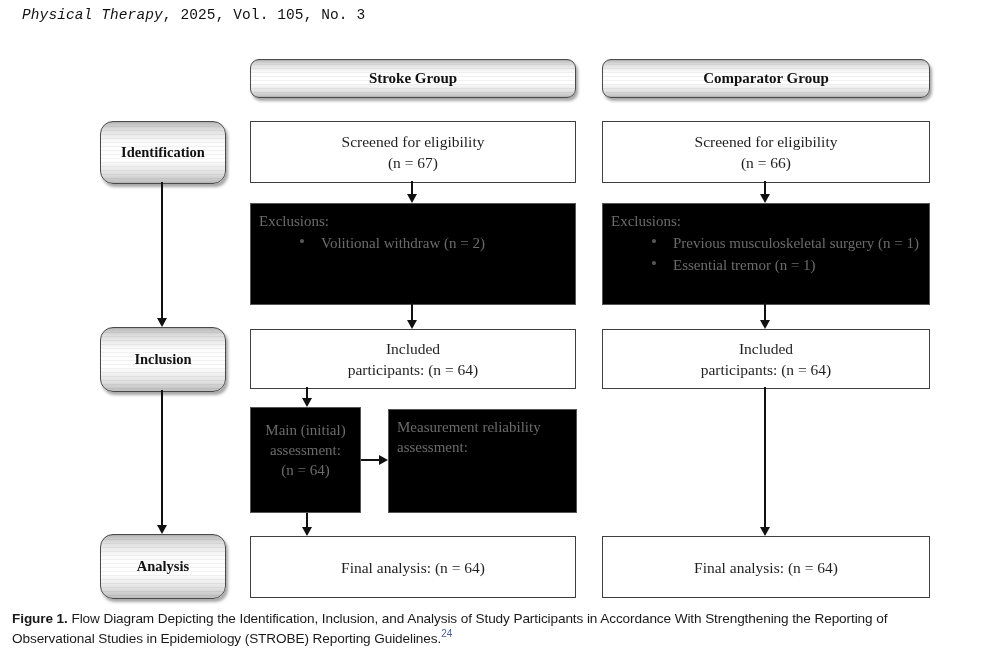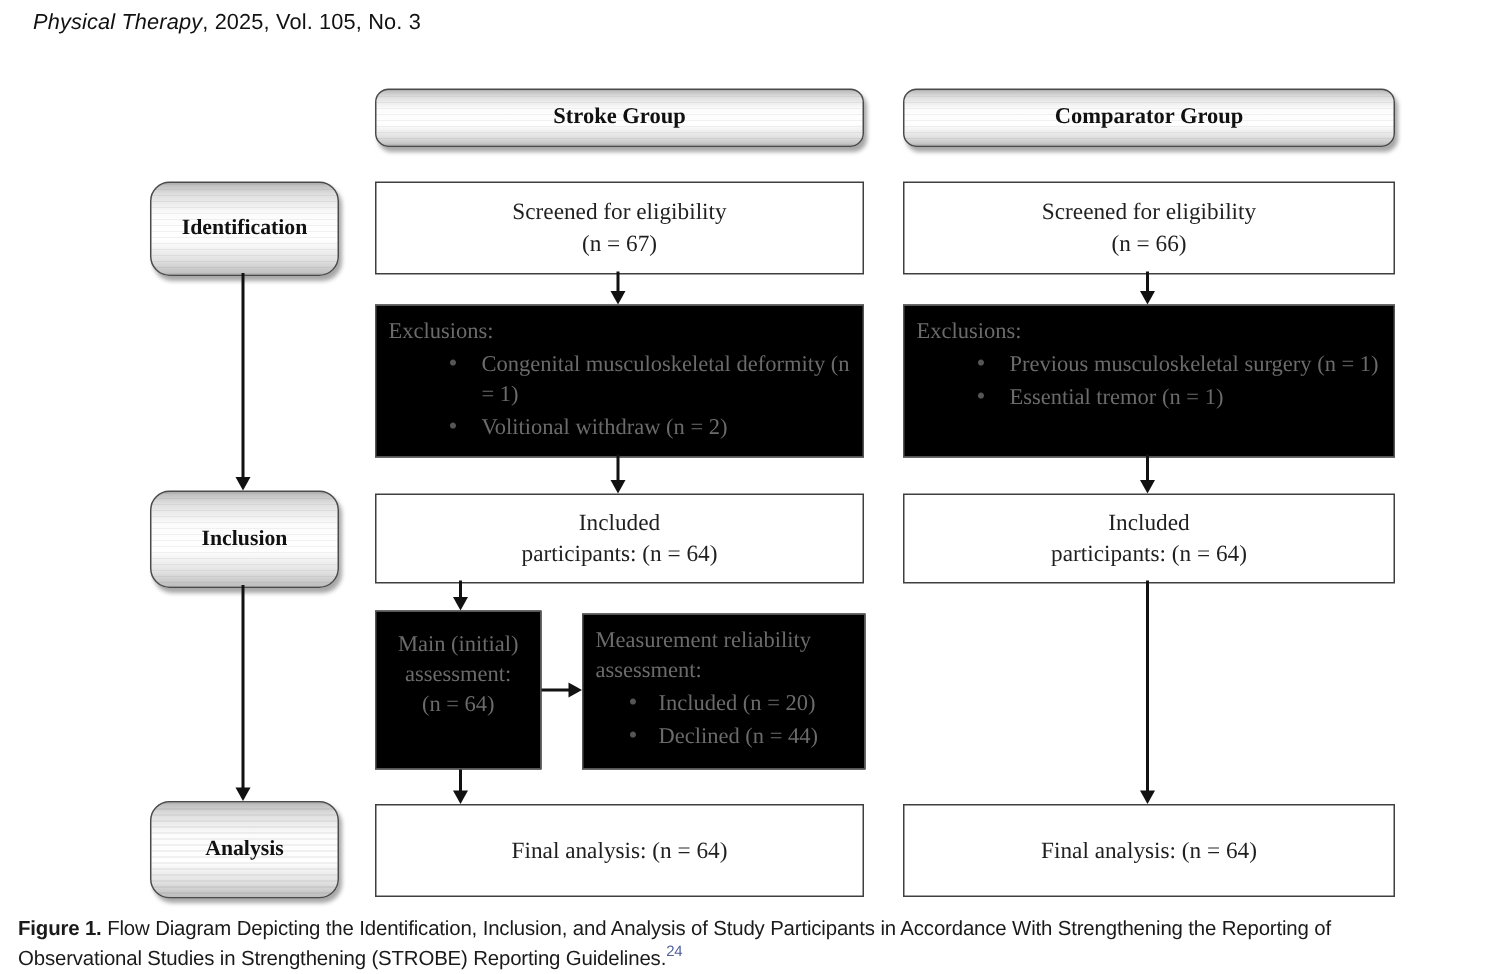--- a/index.html
+++ b/index.html
@@ -1,21 +1,21 @@
 <!DOCTYPE html>
 <html><head>
 <meta charset="utf-8">
 <style>
   html,body{margin:0;padding:0;background:#ffffff;}
   .page{position:relative;width:1001px;height:649px;background:#ffffff;overflow:hidden;
         font-family:"Liberation Serif","DejaVu Serif",serif;}
   .abs{position:absolute;}
 
   
-  .journal{left:22px;top:7px;font-family:Liberation Sans, sans-serif;
+  .journal{left:22px;top:7px;font-family:Liberation Mono, monospace;
            font-size:14.5px;color:#111;letter-spacing:.1px;}
   .journal .it{font-style:italic;}
 
   
   .gradbox{
     border:1px solid #4a4a4a;
     background:
       repeating-linear-gradient(to bottom, rgba(0,0,0,0.05) 0 1px, rgba(255,255,255,0) 1px 4px),
       linear-gradient(to bottom,#b9b9b9 0%,#dedede 12%,#fcfcfc 34%,#ffffff 62%,#e2e2e2 84%,#bdbdbd 100%);
     box-shadow:2px 3px 3px rgba(0,0,0,0.35);
@@ -82,21 +82,20 @@
   </div>
 
   <div class="abs fbox" style="left:250px;top:121px;width:324px;height:60px;">
     <span>Screened for eligibility</span>
     <span>(n = 67)</span>
   </div>
 
   <div class="abs gbox" style="left:250px;top:203px;width:324px;height:100px;">
     <div class="inner">Exclusions:</div>
     <ul class="blist">
-      <li>Congenital musculoskeletal deformity (n = 1)</li>
       <li>Volitional withdraw (n = 2)</li>
     </ul>
   </div>
 
   <div class="abs fbox" style="left:250px;top:329px;width:324px;height:58px;">
     <span>Included</span>
     <span>participants: (n = 64)</span>
   </div>
 
   <div class="abs gbox" style="left:250px;top:407px;width:111px;height:106px;text-align:center;
@@ -104,24 +103,20 @@
     <span>Main (initial)</span>
     <span>assessment:</span>
     <span>(n = 64)</span>
   </div>
 
   <div class="abs gbox" style="left:388px;top:409px;width:189px;height:104px;box-sizing:border-box;">
     <div class="inner" style="padding-bottom:0;">
       <span>Measurement reliability</span><br>
       <span>assessment:</span>
     </div>
-    <ul class="blist small">
-      <li>Included (n = 20)</li>
-      <li>Declined (n = 44)</li>
-    </ul>
   </div>
 
   <div class="abs fbox" style="left:250px;top:536px;width:324px;height:60px;">
     <span>Final analysis: (n = 64)</span>
   </div>
 
   <div class="abs fbox" style="left:602px;top:121px;width:326px;height:60px;">
     <span>Screened for eligibility</span>
     <span>(n = 66)</span>
   </div>
@@ -161,16 +156,16 @@
 
   <div class="vline" style="left:764px;top:181px;height:14px;"></div>
   <div class="ah-down" style="left:760px;top:194px;"></div>
   <div class="vline" style="left:764px;top:303px;height:18px;"></div>
   <div class="ah-down" style="left:760px;top:320px;"></div>
   <div class="vline" style="left:764px;top:387px;height:141px;"></div>
   <div class="ah-down" style="left:760px;top:527px;"></div>
 
   <div class="abs caption">
     <b>Figure 1.</b><span> Flow Diagram Depicting the Identification, Inclusion, and Analysis of Study Participants in Accordance With Strengthening the Reporting of</span><br>
-    <span>Observational Studies in Strengthening (STROBE) Reporting Guidelines.</span><sup>24</sup>
+    <span>Observational Studies in Epidemiology (STROBE) Reporting Guidelines.</span><sup>24</sup>
   </div>
 
 </div>
 
 </body></html>

